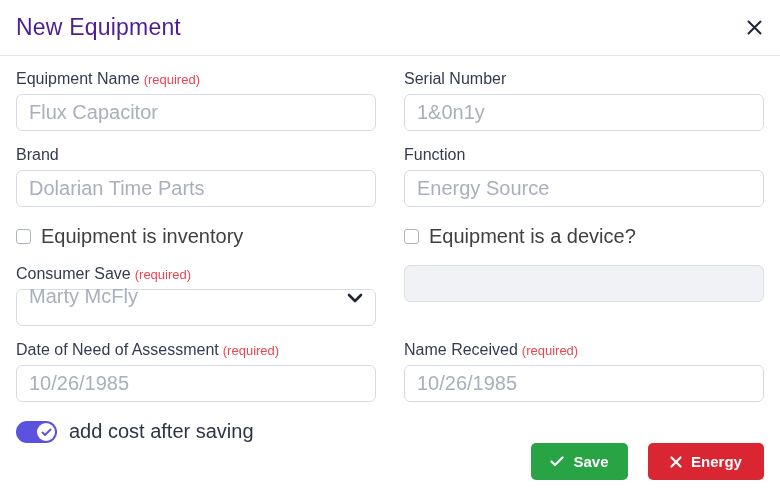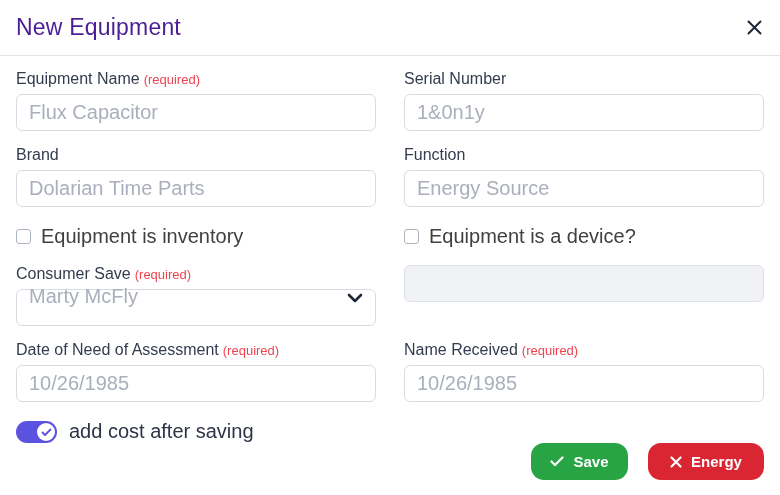--- a/index.html
+++ b/index.html
@@ -96,21 +96,21 @@
   .modal-footer {
     flex: 0 0 auto;
     display: flex; justify-content: flex-end; align-items: center;
     gap: 20px;
     padding: 0 16px 15px 16px;
   }
   .btn {
     display: inline-flex; align-items: center; justify-content: center;
     gap: 9px;
     height: 37px;
-    border: none; border-radius: 13px;
+    border: none; border-radius: 5px;
     font-family: "Liberation Sans", sans-serif;
     font-size: 15px; font-weight: 700;
     color: #fff; cursor: pointer;
     padding: 0 18px;
   }
   .btn-save { background: #28a445; width: 97px; }
   .btn-cancel { background: #d92632; width: 116px; }
   .btn svg { display: block; }
 </style>
 </head>

